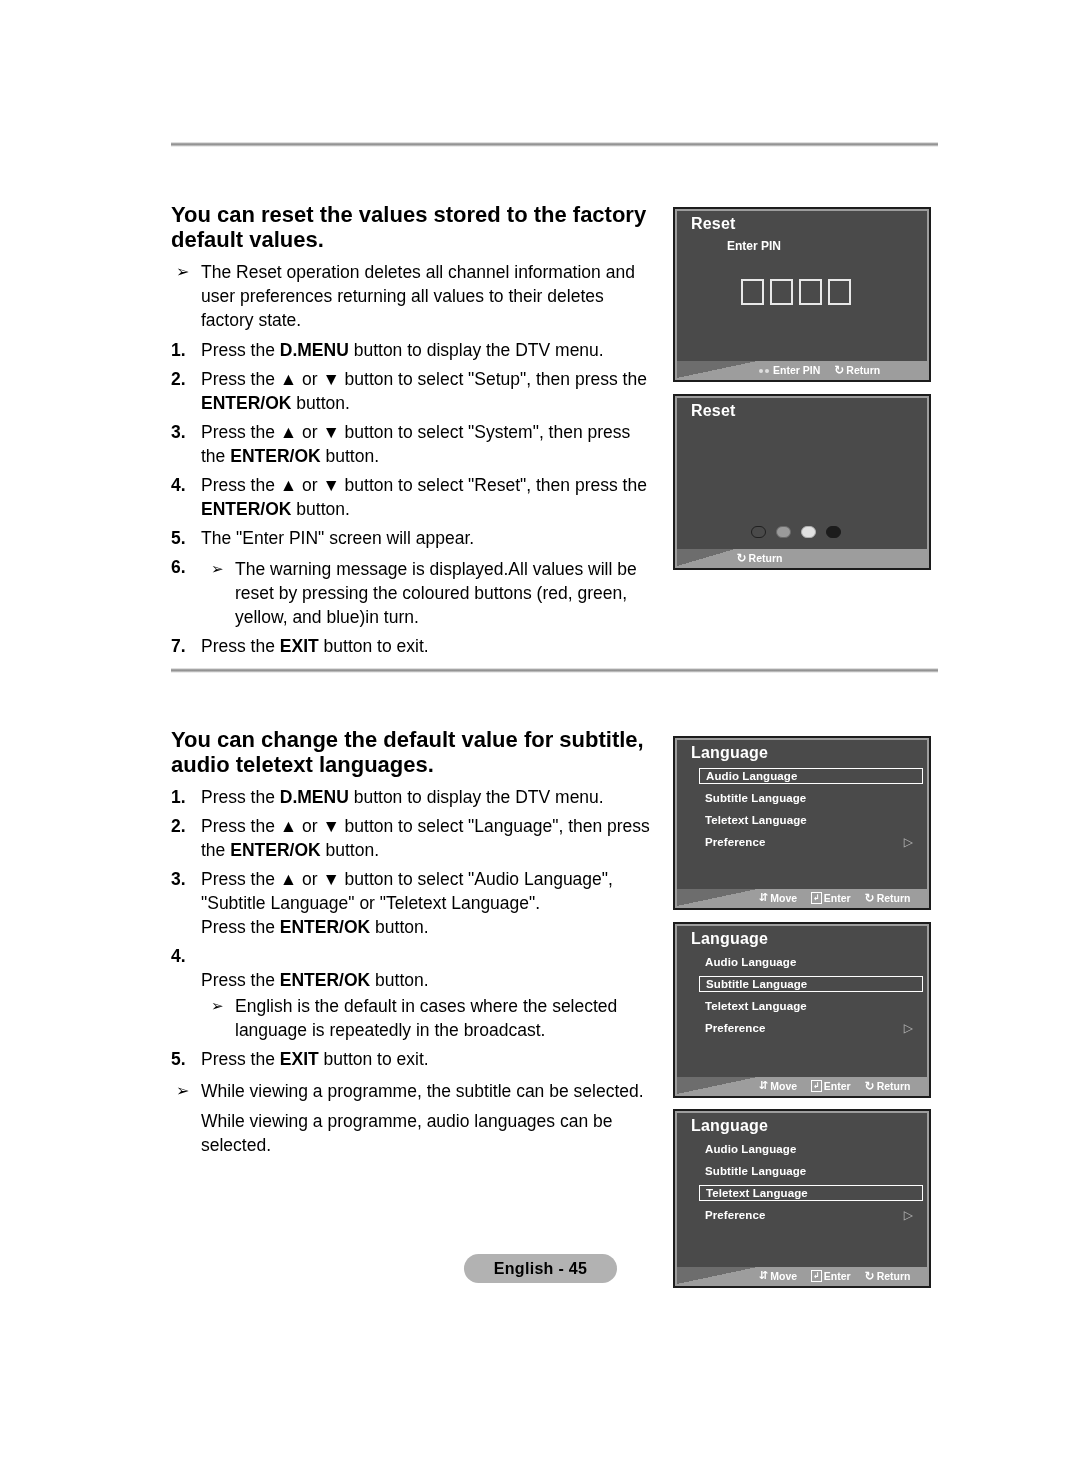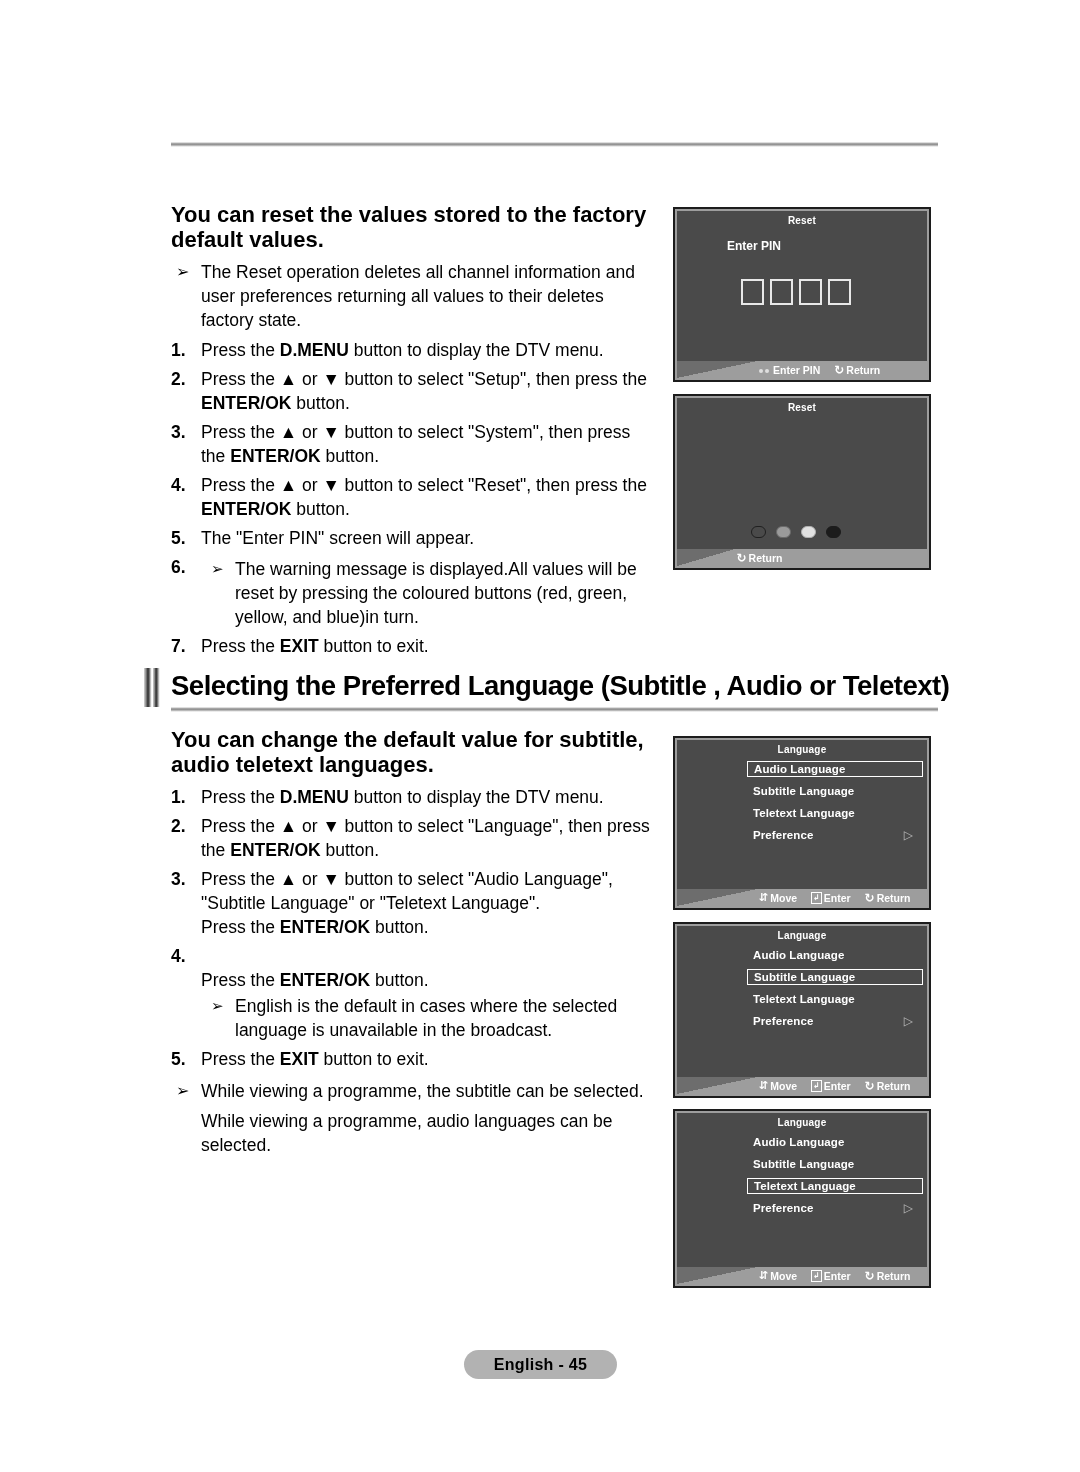--- a/index.html
+++ b/index.html
@@ -136,24 +136,23 @@
     width: 258px;
     box-sizing: border-box;
     background: #4a4a4a;
     border: 2px solid #1c1c1c;
     box-shadow: inset 0 0 0 2px #9d9d9d;
     color: #ffffff;
     font-size: 11px;
     overflow: hidden;
   }
   .osd-title {
-    text-align: center;
-    font-weight: bold;
-    font-size: 10px;
-    padding: 6px 0 4px 0;
+    font-weight: bold;
+    font-size: 16px;
+    padding: 6px 0 4px 16px;
     letter-spacing: 0.2px;
   }
 
   .osd-footer {
     position: absolute;
     left: 2px;
     right: 2px;
     bottom: 2px;
     height: 17px;
     background: #9d9d9d;
@@ -230,21 +229,21 @@
     gap: 10px;
     align-items: center;
   }
   .color-dots span {
     width: 13px; height: 10px;
     border-radius: 6px;
     display: inline-block;
   }
 
   
-  .menu-list { padding: 2px 0 0 0; margin-left: 48px; }
+  .menu-list { padding: 2px 0 0 0; }
   .menu-item {
     position: relative;
     margin: 0 6px 6px 24px;
     padding: 2px 6px;
     font-size: 11.5px;
     font-weight: bold;
     letter-spacing: 0.1px;
   }
   .menu-item.sel {
     border: 1.5px solid #ffffff;
@@ -256,21 +255,21 @@
     top: 1px;
     font-size: 12px;
     color: #b9b9b9;
     font-family: "DejaVu Sans", sans-serif;
   }
 
   
   .page-badge {
     position: absolute;
     left: 464px;
-    top: 1350px;
+    top: 1254px;
     width: 153px;
     height: 29px;
     border-radius: 15px;
     background: #b2b2b2;
     color: #000;
     font-size: 16px;
     font-weight: bold;
     display: flex;
     align-items: center;
     justify-content: center;
@@ -366,24 +365,20 @@
       <div class="keys start">
         <span class="key">
           <span class="icon-return">↻</span>
           <span>Return</span>
         </span>
       </div>
     </div>
   </div>
 
   <div class="section" style="top:668px;">
-    <div class="sec-head">
-      <div class="accent-bar"></div>
-      <h1 class="sec-title wide">Selecting the Preferred Language (Subtitle , Audio or Teletext)</h1>
-    </div>
     <div class="sec-rule"></div>
   </div>
 
   <div class="body-col" style="top:728px;">
     <p class="lead">You can change the default value for subtitle, audio teletext languages.</p>
     <ol class="steps" id="s2-steps">
         <li>
           <span class="num">1.</span>
           <span class="txt"><span>Press the </span><span class="b">D.MENU</span><span> button to display the DTV menu.</span></span>
         </li>
@@ -392,21 +387,21 @@
           <span class="txt"><span>Press the ▲ or ▼ button to select "Language", then press the </span><span class="b">ENTER/OK</span><span> button.</span></span>
         </li>
         <li>
           <span class="num">3.</span>
           <span class="txt"><span>Press the ▲ or ▼ button to select "Audio Language", "Subtitle Language" or "Teletext Language".</span><br><span>Press the </span><span class="b">ENTER/OK</span><span> button.</span></span>
         </li>
         <li>
           <span class="num">4.</span>
           <span class="txt"><br><span>Press the </span><span class="b">ENTER/OK</span><span> button.</span><span class="sub-bullet">
               <span class="marker arrowglyph">➢</span>
-              <span>English is the default in cases where the selected language is unavailable in the broadcast.</span>
+              <span>English is the default in cases where the selected language is repeatedly in the broadcast.</span>
             </span></span>
         </li>
         <li>
           <span class="num">5.</span>
           <span class="txt"><span>Press the </span><span class="b">EXIT</span><span> button to exit.</span></span>
         </li>
       </ol>
 
     <div class="bullet" style="margin-top:8px;">
       <span class="marker arrowglyph">➢</span>

